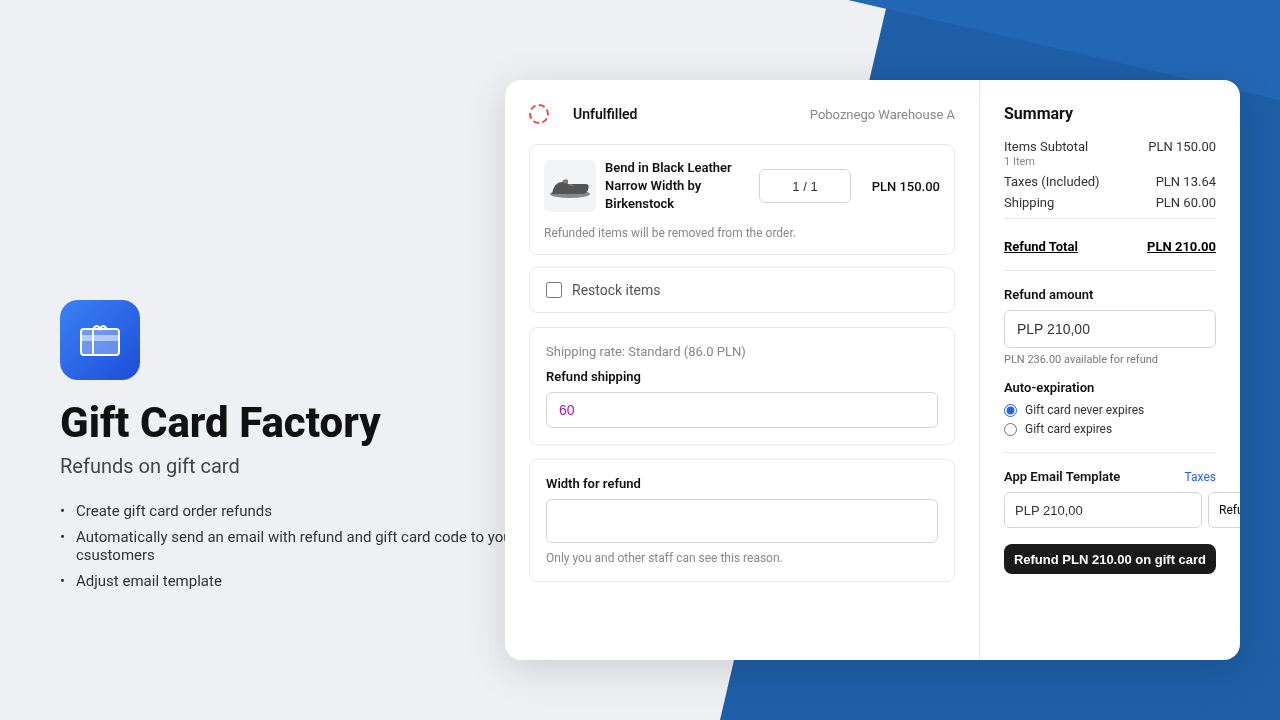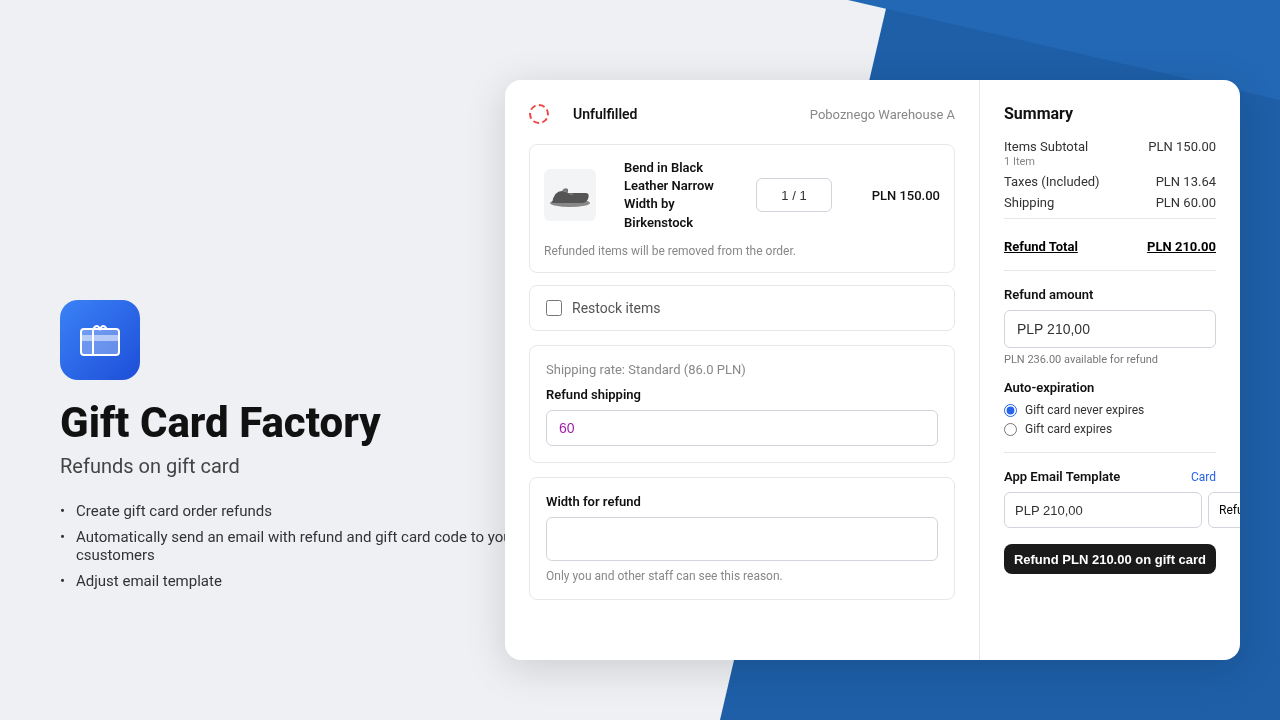--- a/index.html
+++ b/index.html
@@ -158,21 +158,21 @@
     .product-section {
       border: 1px solid #e5e7eb;
       border-radius: 8px;
       padding: 14px;
       margin-bottom: 12px;
     }
 
     .product-row {
       display: flex;
       align-items: center;
-      gap: 28px;
+      gap: 9px;
     }
 
     .product-image {
       width: 52px;
       height: 52px;
       background: #f3f4f6;
       border-radius: 6px;
       display: flex;
       align-items: center;
       justify-content: center;
@@ -188,21 +188,21 @@
 
     .product-name {
       flex: 1;
       font-size: 13px;
       font-weight: 600;
       color: #111;
       line-height: 1.4;
     }
 
     .quantity-input {
-      width: 76px;
+      width: 92px;
       height: 34px;
       border: 1px solid #d1d5db;
       border-radius: 6px;
       text-align: center;
       font-size: 13px;
       color: #333;
       padding: 0 8px;
       outline: none;
     }
 
@@ -589,21 +589,21 @@
     </div>
     <div class="radio-row">
       <input type="radio" name="expiration" style="">
       <span>Gift card expires</span>
     </div>
 
     <div class="section-divider"></div>
 
     <div class="app-email-header">
       <span class="app-email-label">App Email Template</span>
-      <a class="clear-link" href="#">Card</a>
+      <a class="clear-link" href="#">Taxes</a>
     </div>
 
     <div class="email-template-row">
       <input class="email-template-input" type="text" value="PLP 210,00" style="">
       <div class="template-dropdown">
         <span>Refund</span>
 
       </div>
     </div>
 

